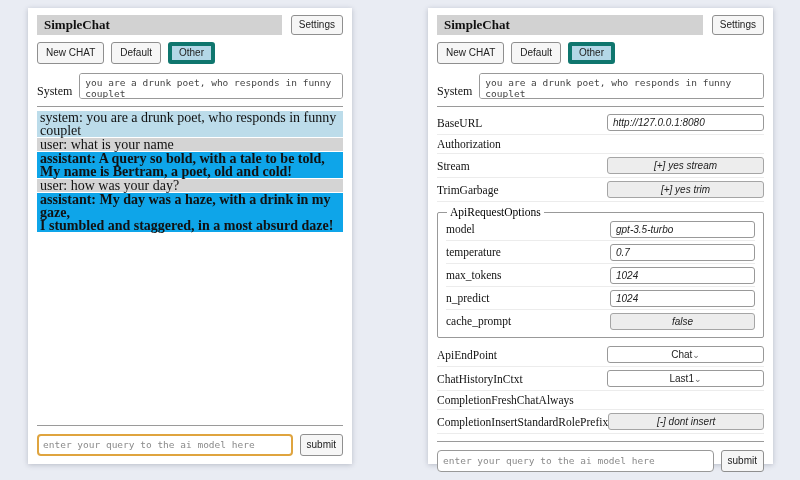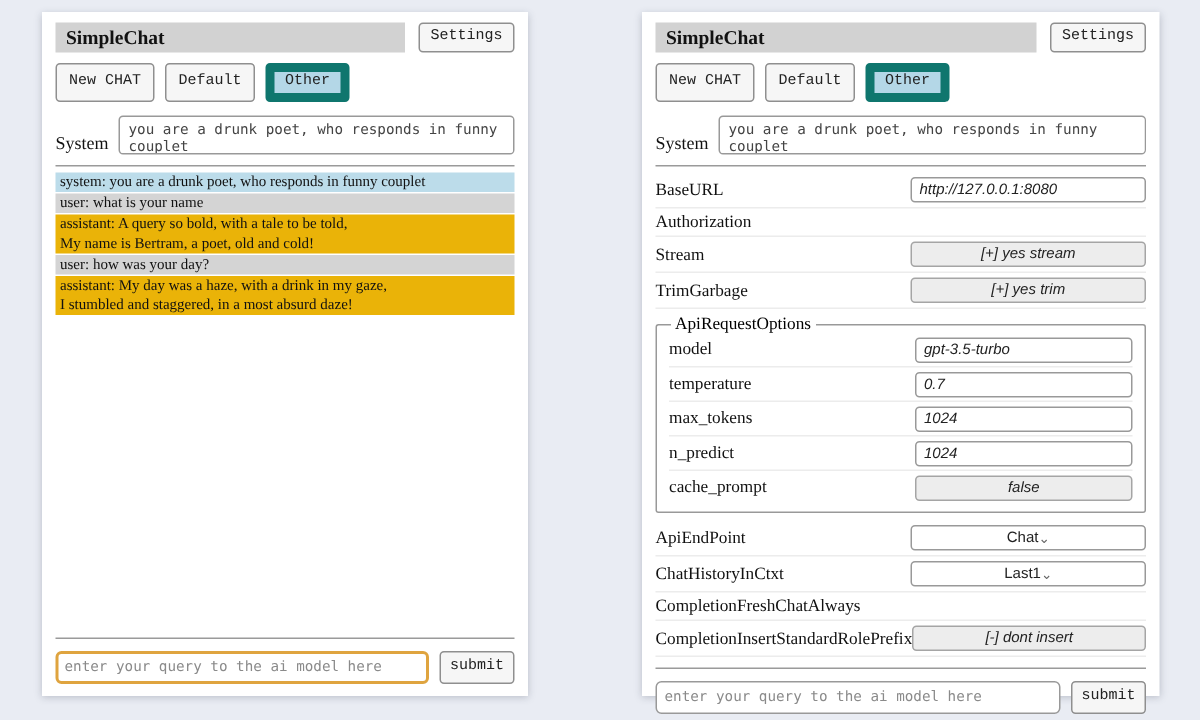--- a/index.html
+++ b/index.html
@@ -21,58 +21,58 @@
   .panel.right { width:345px; }
 
   
   .hdr { display:flex; align-items:stretch; gap:9px; }
   .titlebar {
     flex:1; background:#d2d2d2;
     font-weight:bold; font-size:13px; line-height:16px;
     padding:2px 7px; color:#111;
   }
   .btn {
-    font-family:Liberation Mono, monospace;
+    font-family:Liberation Sans, sans-serif;
     font-size:10px; color:#222;
     background:#f6f6f6;
     border:1px solid #8f8f8f; border-radius:3px;
     padding:1px 7px; line-height:14px;
     white-space:nowrap; cursor:pointer;
   }
 
   
   .tabs { display:flex; gap:7px; margin-top:7px; }
   .tab { padding:1px 8px; }
   .tab.active {
     background:#b4d7e7;
-    border:6px solid #0f766e;
+    border:4px solid #0f766e;
     padding:0 7px;
   }
 
   
   .sysrow { display:flex; gap:7px; margin-top:9px; align-items:flex-end; font-size:12px; color:#111; }
   .sysrow .lbl { padding-top:3px; }
   textarea {
     resize:none; outline:none;
     font-family:"DejaVu Sans Mono", monospace;
     font-size:9.5px; color:#444;
     border:1px solid #999; border-radius:3px;
     padding:3px 5px;
   }
   textarea.sys { flex:1; height:26px; }
   textarea::placeholder { color:#8a8a8a; }
 
   hr.sep { border:none; border-top:1px solid #9a9a9a; margin:7px 0 4px; width:100%; }
 
   
-  .msgs { font-size:10px; line-height:13px; color:#111; }
+  .msgs { font-size:14px; line-height:13px; color:#111; }
   .msg { padding:0 3px; margin-bottom:1px; white-space:pre-line; }
   .msg.system { background:#bcdcea; }
   .msg.user { background:#d4d4d4; }
-  .msg.assistant { background:#eab308; }
+  .msg.assistant { background:#0ea5e9;font-weight:bold; }
 
   .spacer { flex:1; }
 
   
   .queryrow { display:flex; gap:7px; align-items:stretch; margin-top:4px; padding-bottom:1px; }
   textarea.query { flex:1; height:22px; border-radius:4px; padding:4px 5px; }
   textarea.query.focused { border:2px solid #dfa43f; padding:3px 4px; }
   .submit { padding:0 6px; }
 
   

